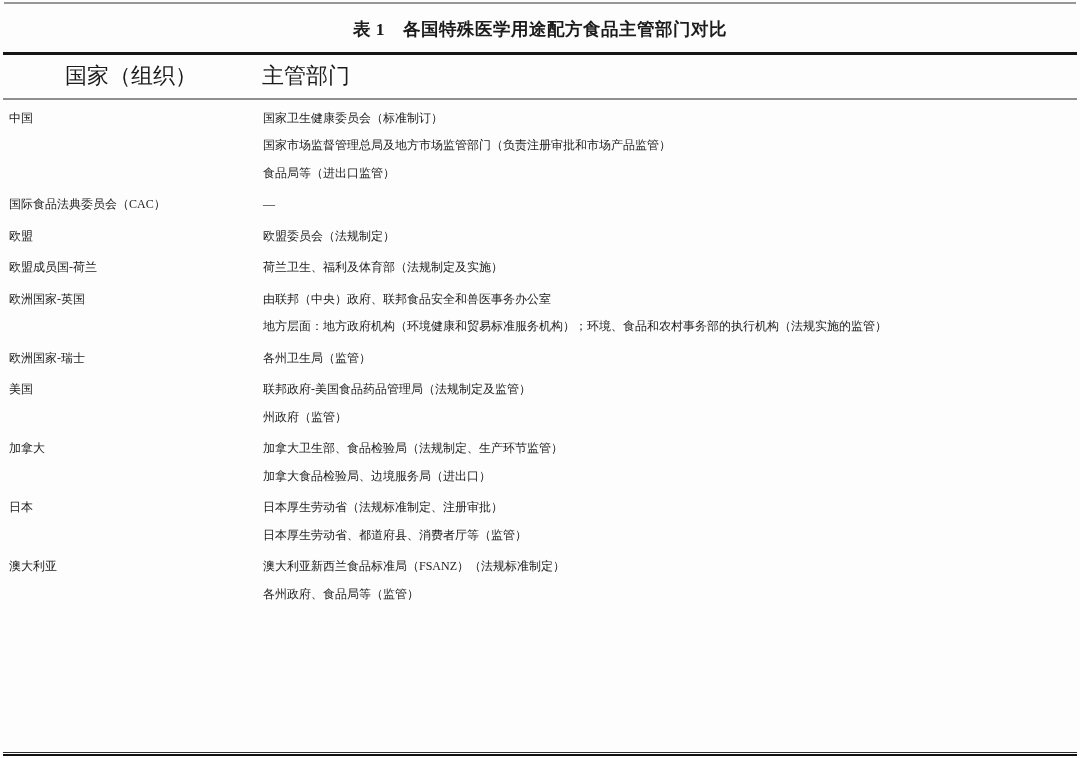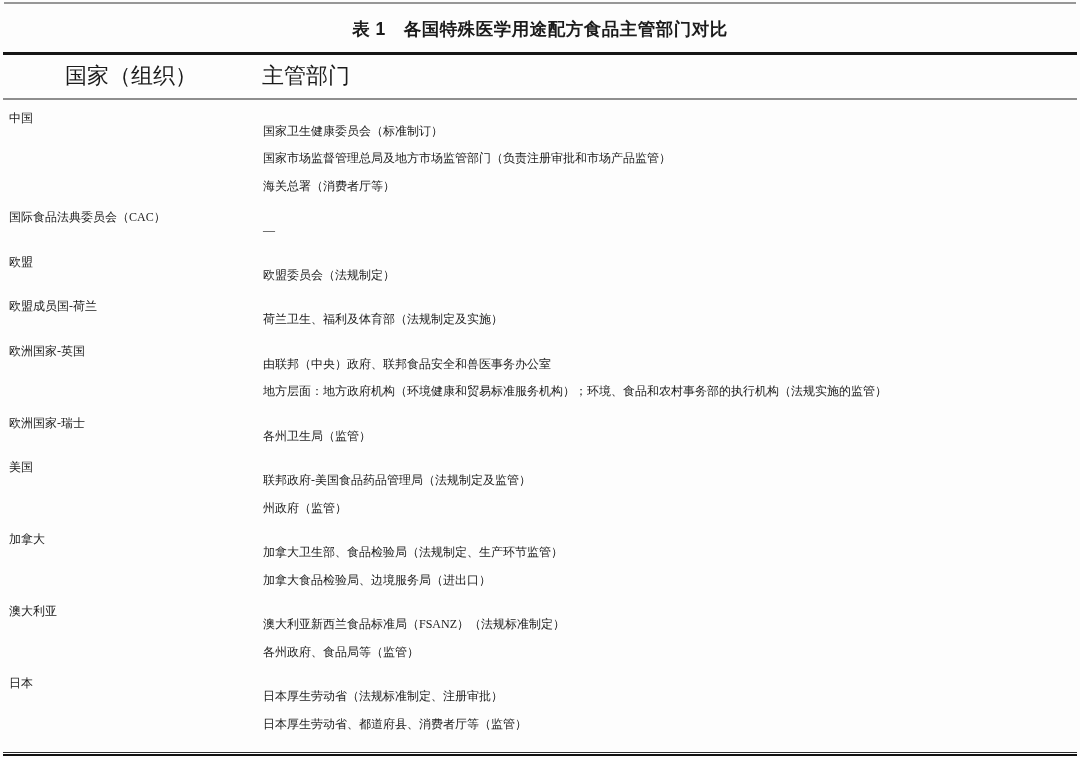--- a/index.html
+++ b/index.html
@@ -16,21 +16,21 @@
     box-sizing: border-box;
   }
   .rule-top {
     height: 2px;
     background: #979797;
     margin: 2px 4px 0 4px;
     flex: 0 0 auto;
   }
   .title {
     text-align: center;
-    font-family: Liberation Sans, sans-serif;
+    font-family: Liberation Serif, serif;
     font-weight: bold;
     font-size: 17.5px;
     line-height: 26px;
     padding: 12px 0 10px 0;
     letter-spacing: 0.5px;
     flex: 0 0 auto;
   }
   .rule-thick {
     height: 2.5px;
     background: #161616;
@@ -61,21 +61,20 @@
   .row { display: flex; padding: 2px 0; }
   .cell-country {
     width: 254px;
     padding-left: 9px;
     line-height: 27.5px;
     flex: 0 0 auto;
   }
   .cell-depts {
     flex: 1;
     line-height: 27.5px;
-    margin-top: 13px;
   }
   .dept-line { white-space: pre-wrap; }
   .rule-bottom {
     margin: 0 3px 2px 3px;
     margin-top: auto;
     height: 1.5px;
     border-top: 1.5px solid #2c2c2c;
     border-bottom: 2.5px solid #121212;
     background: #ffffff;
     flex: 0 0 auto;
@@ -99,21 +98,21 @@
 
   <div class="rule-thin"></div>
 
   <div class="tbody">
 
     <div class="row">
       <div class="cell-country">中国</div>
       <div class="cell-depts">
         <div class="dept-line">国家卫生健康委员会（标准制订）</div>
         <div class="dept-line">国家市场监督管理总局及地方市场监管部门（负责注册审批和市场产品监管）</div>
-        <div class="dept-line">海关总署（消费者厅等）</div>
+        <div class="dept-line">食品局等（进出口监管）</div>
       </div>
     </div>
 
     <div class="row">
       <div class="cell-country">国际食品法典委员会（CAC）</div>
       <div class="cell-depts">
         <div class="dept-line">—</div>
       </div>
     </div>
 
@@ -156,32 +155,32 @@
 
     <div class="row">
       <div class="cell-country">加拿大</div>
       <div class="cell-depts">
         <div class="dept-line">加拿大卫生部、食品检验局（法规制定、生产环节监管）</div>
         <div class="dept-line">加拿大食品检验局、边境服务局（进出口）</div>
       </div>
     </div>
 
     <div class="row">
+      <div class="cell-country">日本</div>
+      <div class="cell-depts">
+        <div class="dept-line">日本厚生劳动省（法规标准制定、注册审批）</div>
+        <div class="dept-line">日本厚生劳动省、都道府县、消费者厅等（监管）</div>
+      </div>
+    </div>
+
+    <div class="row">
       <div class="cell-country">澳大利亚</div>
       <div class="cell-depts">
         <div class="dept-line">澳大利亚新西兰食品标准局（FSANZ）（法规标准制定）</div>
         <div class="dept-line">各州政府、食品局等（监管）</div>
-      </div>
-    </div>
-
-    <div class="row">
-      <div class="cell-country">日本</div>
-      <div class="cell-depts">
-        <div class="dept-line">日本厚生劳动省（法规标准制定、注册审批）</div>
-        <div class="dept-line">日本厚生劳动省、都道府县、消费者厅等（监管）</div>
       </div>
     </div>
 
   </div>
 
   <div class="rule-bottom"></div>
 
 </div>
 
 </body></html>

